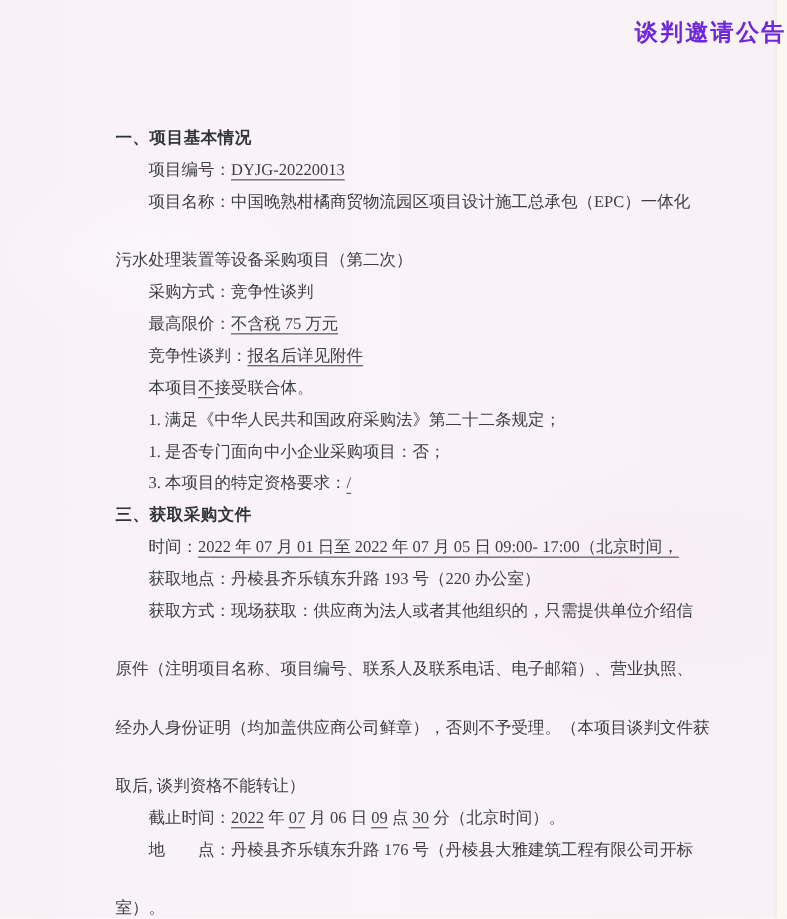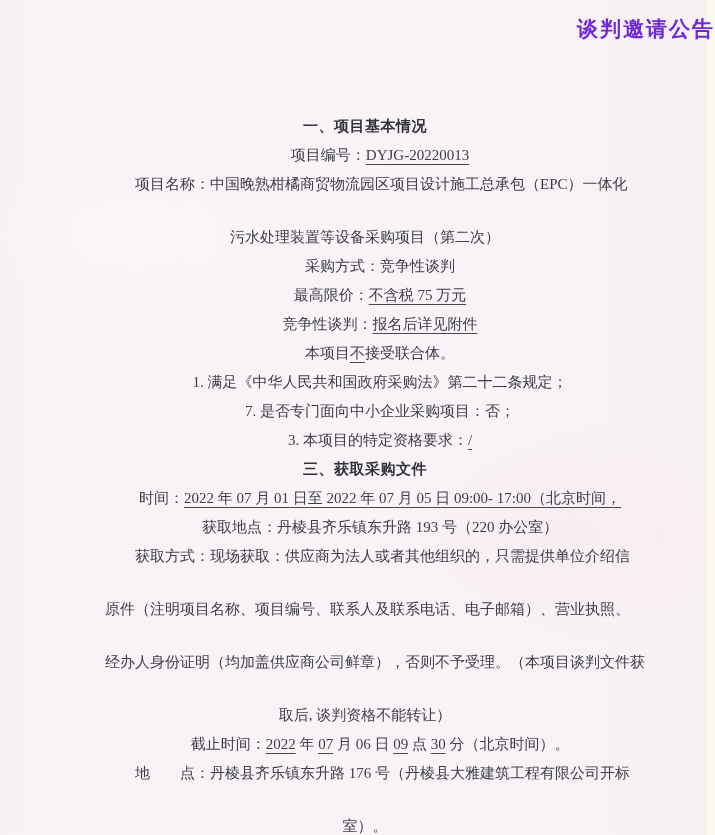--- a/index.html
+++ b/index.html
@@ -43,21 +43,20 @@
     position: absolute;
     top: 112px;
     left: 105px;
     width: 520px;
     font-size: 15px;
   }
   .line {
     height: 29px;
     line-height: 29px;
     white-space: nowrap;
-    text-align: center;
   }
   .line.heading {
     font-weight: bold;
     color: #303439;
     letter-spacing: 0.5px;
   }
   .line.indent {
     padding-left: 30px;
   }
   .line.flush {
@@ -81,21 +80,21 @@
 <div class="doc-body">
     <div class="line heading"><span>一、项目基本情况</span></div>
     <div class="line indent"><span>项目编号：</span><span class="u">DYJG-20220013</span></div>
     <div class="line indent"><span>项目名称：中国晚熟柑橘商贸物流园区项目设计施工总承包（EPC）一体化</span></div>
     <div class="line flush"><span>污水处理装置等设备采购项目（第二次）</span></div>
     <div class="line indent"><span>采购方式：竞争性谈判</span></div>
     <div class="line indent"><span>最高限价：</span><span class="u">不含税 75 万元</span></div>
     <div class="line indent"><span>竞争性谈判：</span><span class="u">报名后详见附件</span></div>
     <div class="line indent"><span>本项目</span><span class="u">不</span><span>接受联合体。</span></div>
     <div class="line indent"><span>1. 满足《中华人民共和国政府采购法》第二十二条规定；</span></div>
-    <div class="line indent"><span>7. 是否专门面向中小企业采购项目：否；</span></div>
+    <div class="line indent"><span>1. 是否专门面向中小企业采购项目：否；</span></div>
     <div class="line indent"><span>3. 本项目的特定资格要求：</span><span class="u">/</span></div>
     <div class="line heading"><span>三、获取采购文件</span></div>
     <div class="line indent"><span>时间：</span><span class="u">2022 年 07 月 01 日至 2022 年 07 月 05 日 09:00- 17:00（北京时间，</span></div>
     <div class="line indent"><span>获取地点：丹棱县齐乐镇东升路 193 号（220 办公室）</span></div>
     <div class="line indent"><span>获取方式：现场获取：供应商为法人或者其他组织的，只需提供单位介绍信</span></div>
     <div class="line flush"><span>原件（注明项目名称、项目编号、联系人及联系电话、电子邮箱）、营业执照、</span></div>
     <div class="line flush"><span>经办人身份证明（均加盖供应商公司鲜章），否则不予受理。（本项目谈判文件获</span></div>
     <div class="line flush"><span>取后, 谈判资格不能转让）</span></div>
     <div class="line indent"><span>截止时间：</span><span class="u">2022</span><span> 年 </span><span class="u">07</span><span> 月 06 日 </span><span class="u">09</span><span> 点 </span><span class="u">30</span><span> 分（北京时间）。</span></div>
     <div class="line indent"><span>地　　点：丹棱县齐乐镇东升路 176 号（丹棱县大雅建筑工程有限公司开标</span></div>

